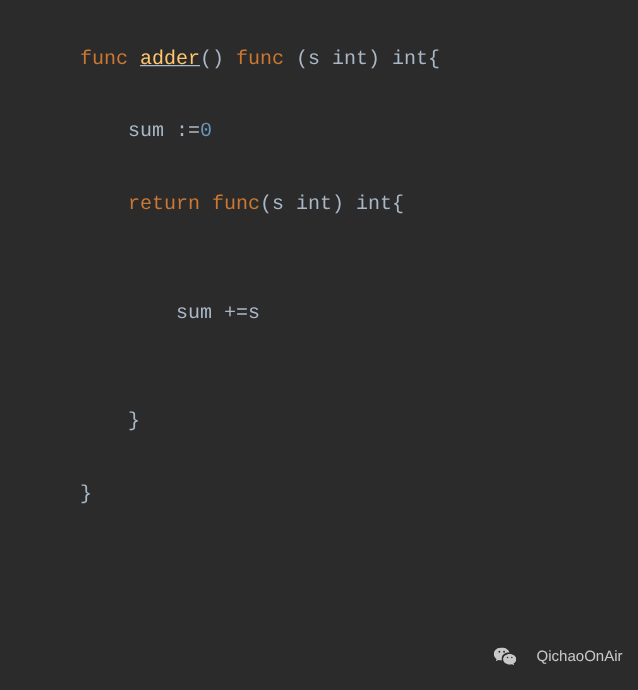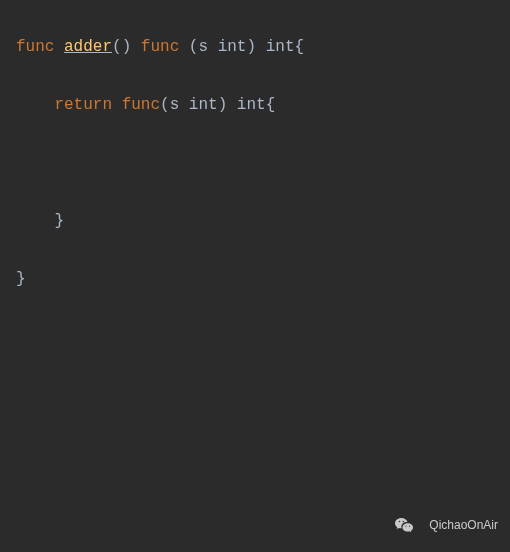--- a/index.html
+++ b/index.html
@@ -12,21 +12,21 @@
       width: 510px;
       height: 552px;
       position: relative;
       overflow: hidden;
       padding: 0;
     }
     .code-area {
       padding: 4px 0 0 0;
       white-space: pre;
     }
-    .line { padding-left: 16px; }
+    .line { padding-left: 16px; margin-left: 48px; }
     .kw { color: #cc7832; }
     .fn { color: #ffc66d; }
     .num { color: #6897bb; }
     .underline { text-decoration: underline; text-decoration-color: #a9b7c6; }
     .watermark {
       position: absolute;
       bottom: 12px;
       right: 12px;
       display: flex;
       align-items: center;
@@ -40,22 +40,24 @@
       width: 18px;
       height: 15px;
       fill: #e4e4e4;
     }
   </style>
 </head>
 <body>
 
 <div class="code-area">
 <div class="line"><span class="kw">func</span> <span class="fn underline">adder</span><span>() </span><span class="kw">func</span><span> (s </span><span>int</span>) <span>int</span>{</div>
+<div class="line"><span>    sum :=</span><span class="num">0</span></div>
 <div class="line"><span>    </span><span class="kw">return</span><span> </span><span class="kw">func</span><span>(s </span><span>int</span>) <span>int</span>{</div>
 <div class="line"><span></span></div>
+<div class="line"><span>        sum +=s</span></div>
 <div class="line"><span></span></div>
 <div class="line"><span>    }</span></div>
 <div class="line"><span>}</span></div>
 <div class="line"><span> </span></div>
 
 <div class="line"><span></span></div>
 
 
 
 

